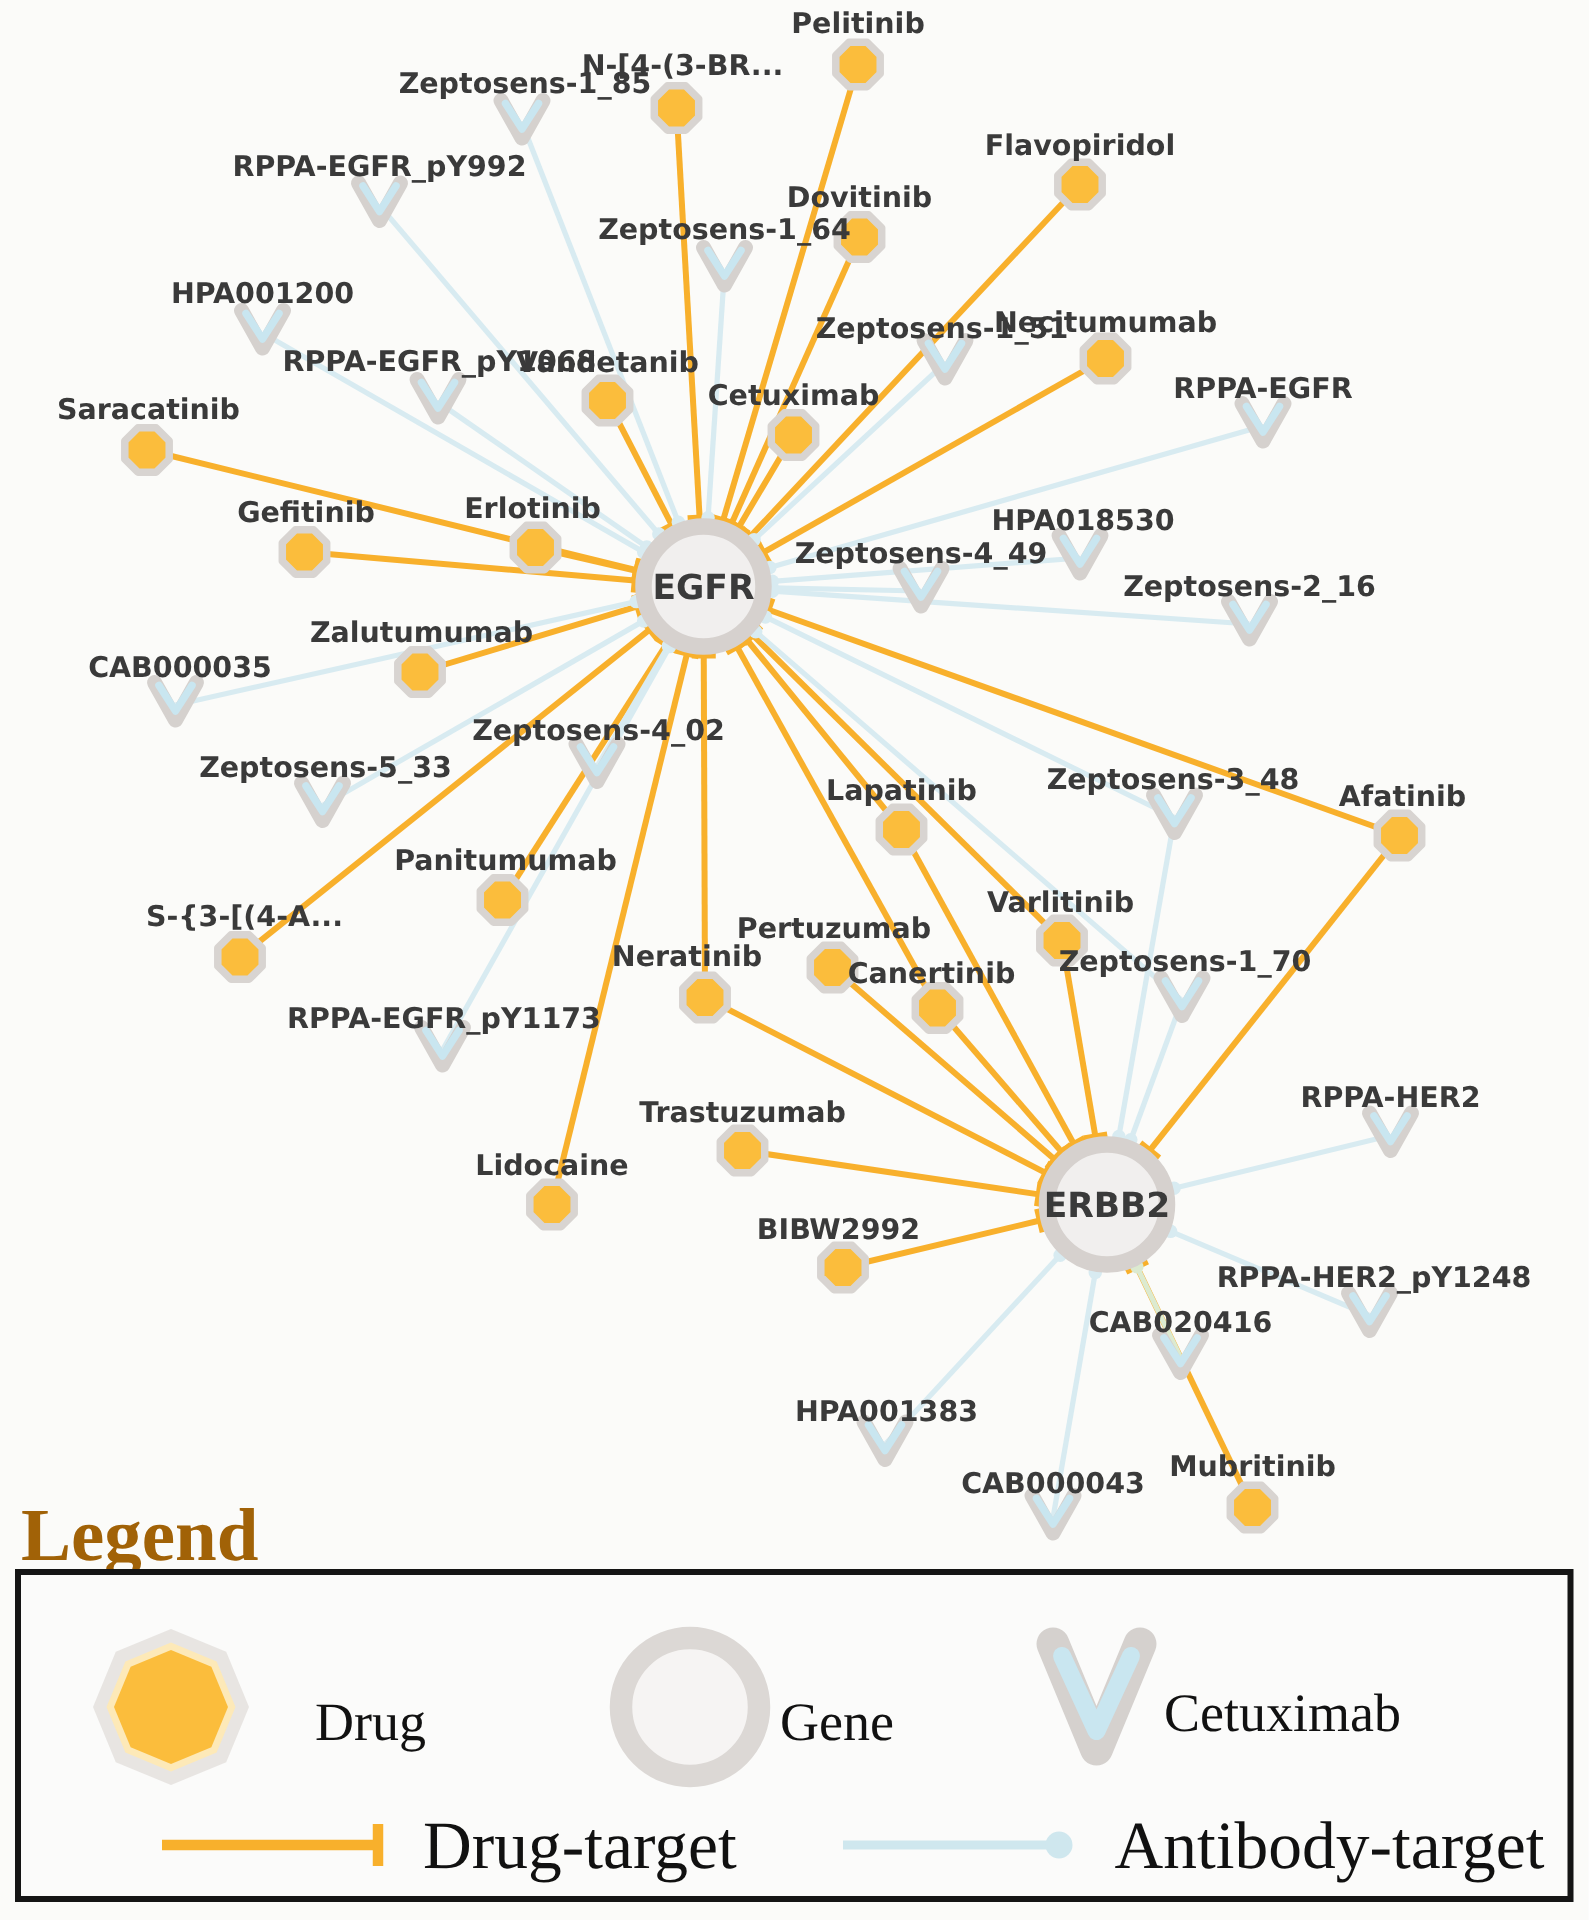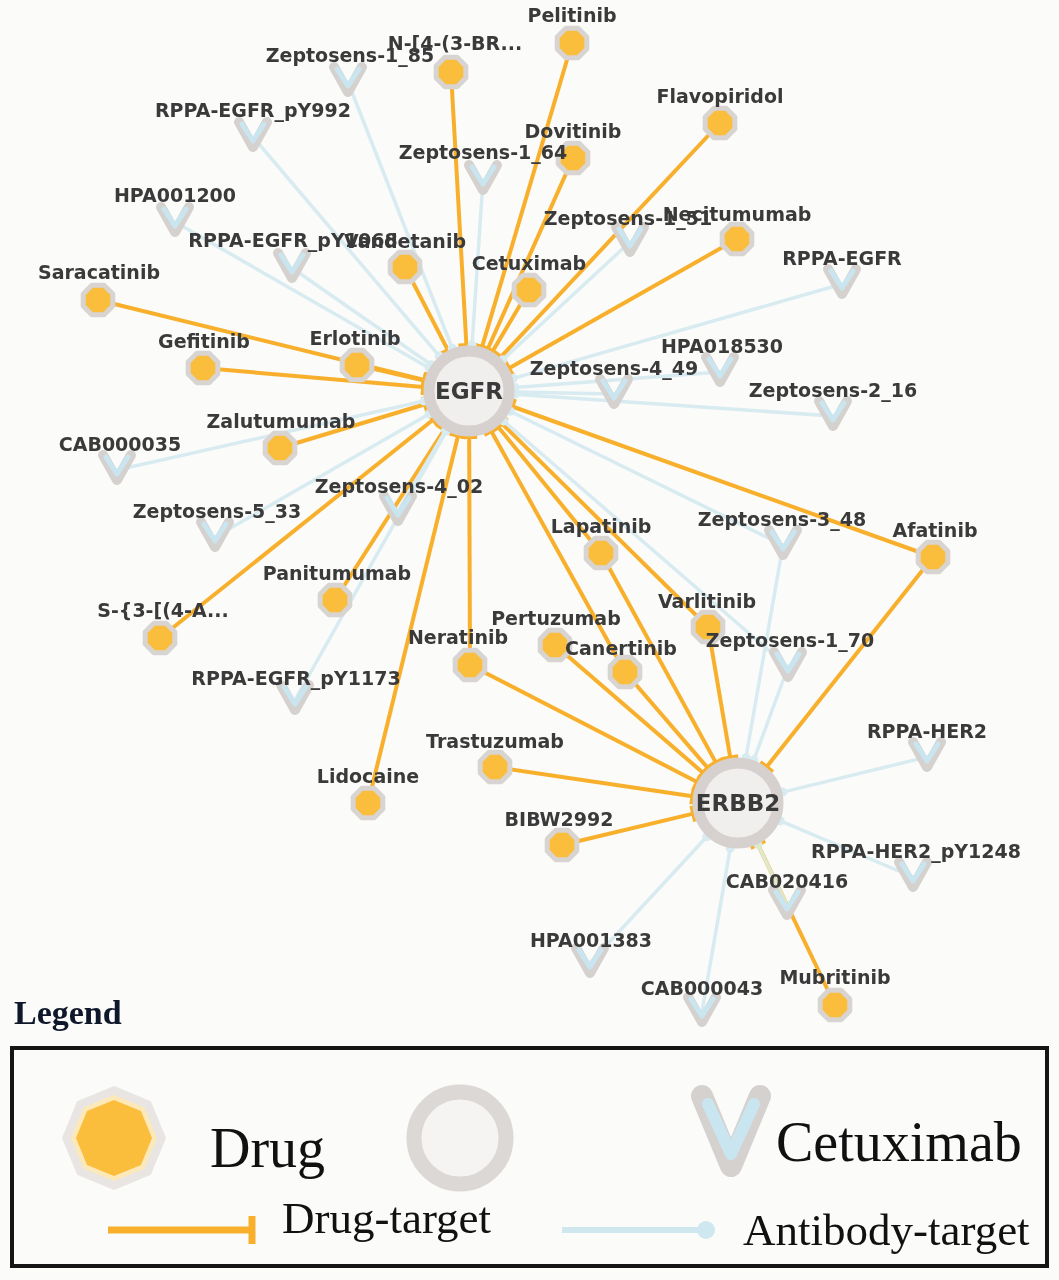--- a/index.html
+++ b/index.html
@@ -3,26 +3,26 @@
 <meta charset="utf-8">
 <style>
   html,body{margin:0;padding:0;}
   body{background:#ffffff;}
   #stage{position:relative;width:1059px;height:1280px;background:#fbfbf9;overflow:hidden;
          font-family:"DejaVu Sans",sans-serif;}
   #net{position:absolute;left:0;top:0;}
   .node-label{font-family:"DejaVu Sans",sans-serif;font-weight:bold;}
   
   #legend-title{position:absolute;left:14px;top:994px;font-family:"Liberation Serif",serif;
-                font-weight:bold;font-size:34px;color:#0f172a;}
+                font-weight:bold;font-size:50px;color:#a16207;}
   #legend-box{position:absolute;left:10px;top:1046px;width:1031px;height:214px;
               border:4px solid #151515;background:#fbfbfa;}
   .leg-abs{position:absolute;}
   .leg-label{font-family:"Liberation Serif",serif;color:#111;}
-  .leg-label.big{font-size:56px;}
+  .leg-label.big{font-size:36px;}
   .leg-label.mid{font-size:45px;}
 </style>
 </head>
 <body>
 
 <div id="stage">
   <svg id="net" width="1059" height="1280" viewBox="0 0 1059 1280" style="background: rgb(251, 251, 249);">
       <line x1="572" y1="43" x2="482.055116014346" y2="346.891452689394" stroke="#f8b02c" stroke-width="4"></line>
       <line x1="474.38406430815365" y1="344.62099773037727" x2="489.7261677205384" y2="349.1619076484107" stroke="#f8b02c" stroke-width="4"></line>
       <line x1="451" y1="72" x2="466.40851099713007" y2="345.0730560046937" stroke="#f8b02c" stroke-width="4"></line>
@@ -247,32 +247,33 @@
     <svg class="leg-abs" style="left:40px;top:28px" width="120" height="120" viewBox="0 0 120 120">
       <polygon points="60,8 96.8,23.2 112,60 96.8,96.8 60,112 23.2,96.8 8,60 23.2,23.2" fill="#e6e2df" opacity="0.9"></polygon>
       <polygon points="60,17 90.4,29.6 103,60 90.4,90.4 60,103 29.6,90.4 17,60 29.6,29.6" fill="#fde9b8"></polygon>
       <polygon points="60,22 86.9,33.1 98,60 86.9,86.9 60,98 33.1,86.9 22,60 33.1,33.1" fill="#fbbd3c"></polygon>
     </svg>
     <div class="leg-abs leg-label big" style="left:196px;top:98px;transform:translateY(-50%)">Drug</div>
 
     <svg class="leg-abs" style="left:392px;top:34px" width="108" height="108" viewBox="0 0 108 108">
       <circle cx="54" cy="54" r="46" fill="#f6f4f3" stroke="#dcd8d5" stroke-width="15"></circle>
     </svg>
+    <div class="leg-abs leg-label big" style="left:506px;top:98px;transform:translateY(-50%)">Gene</div>
 
     <svg class="leg-abs" style="left:662px;top:24px" width="110" height="120" viewBox="0 0 110 120">
       <polyline points="26,22 55,92 84,22" fill="none" stroke="#d5d1ce" stroke-width="22" stroke-linecap="round" stroke-linejoin="round"></polyline>
       <polyline points="32,30 55,80 78,30" fill="none" stroke="#c9e6f0" stroke-width="12" stroke-linecap="round" stroke-linejoin="round"></polyline>
     </svg>
     <div class="leg-abs leg-label big" style="left:762px;top:92px;transform:translateY(-50%)">Cetuximab</div>
 
     <svg class="leg-abs" style="left:88px;top:158px" width="170" height="44" viewBox="0 0 170 44">
       <line x1="6" y1="22" x2="150" y2="22" stroke="#f8b02c" stroke-width="7"></line>
       <line x1="150" y1="8" x2="150" y2="36" stroke="#f8b02c" stroke-width="7"></line>
     </svg>
-    <div class="leg-abs leg-label mid" style="left:268px;top:168px;transform:translateY(-50%)">Drug-target</div>
+    <div class="leg-abs leg-label mid" style="left:268px;top:180px;transform:translateY(-50%)">Drug-target</div>
 
     <svg class="leg-abs" style="left:542px;top:158px" width="170" height="44" viewBox="0 0 170 44">
       <line x1="6" y1="22" x2="148" y2="22" stroke="#cfe7ee" stroke-width="6"></line>
       <circle cx="150" cy="22" r="9" fill="#cfe7ee"></circle>
     </svg>
     <div class="leg-abs leg-label mid" style="left:729px;top:180px;transform:translateY(-50%)">Antibody-target</div>
   </div>
 </div>
 
 </body></html>

